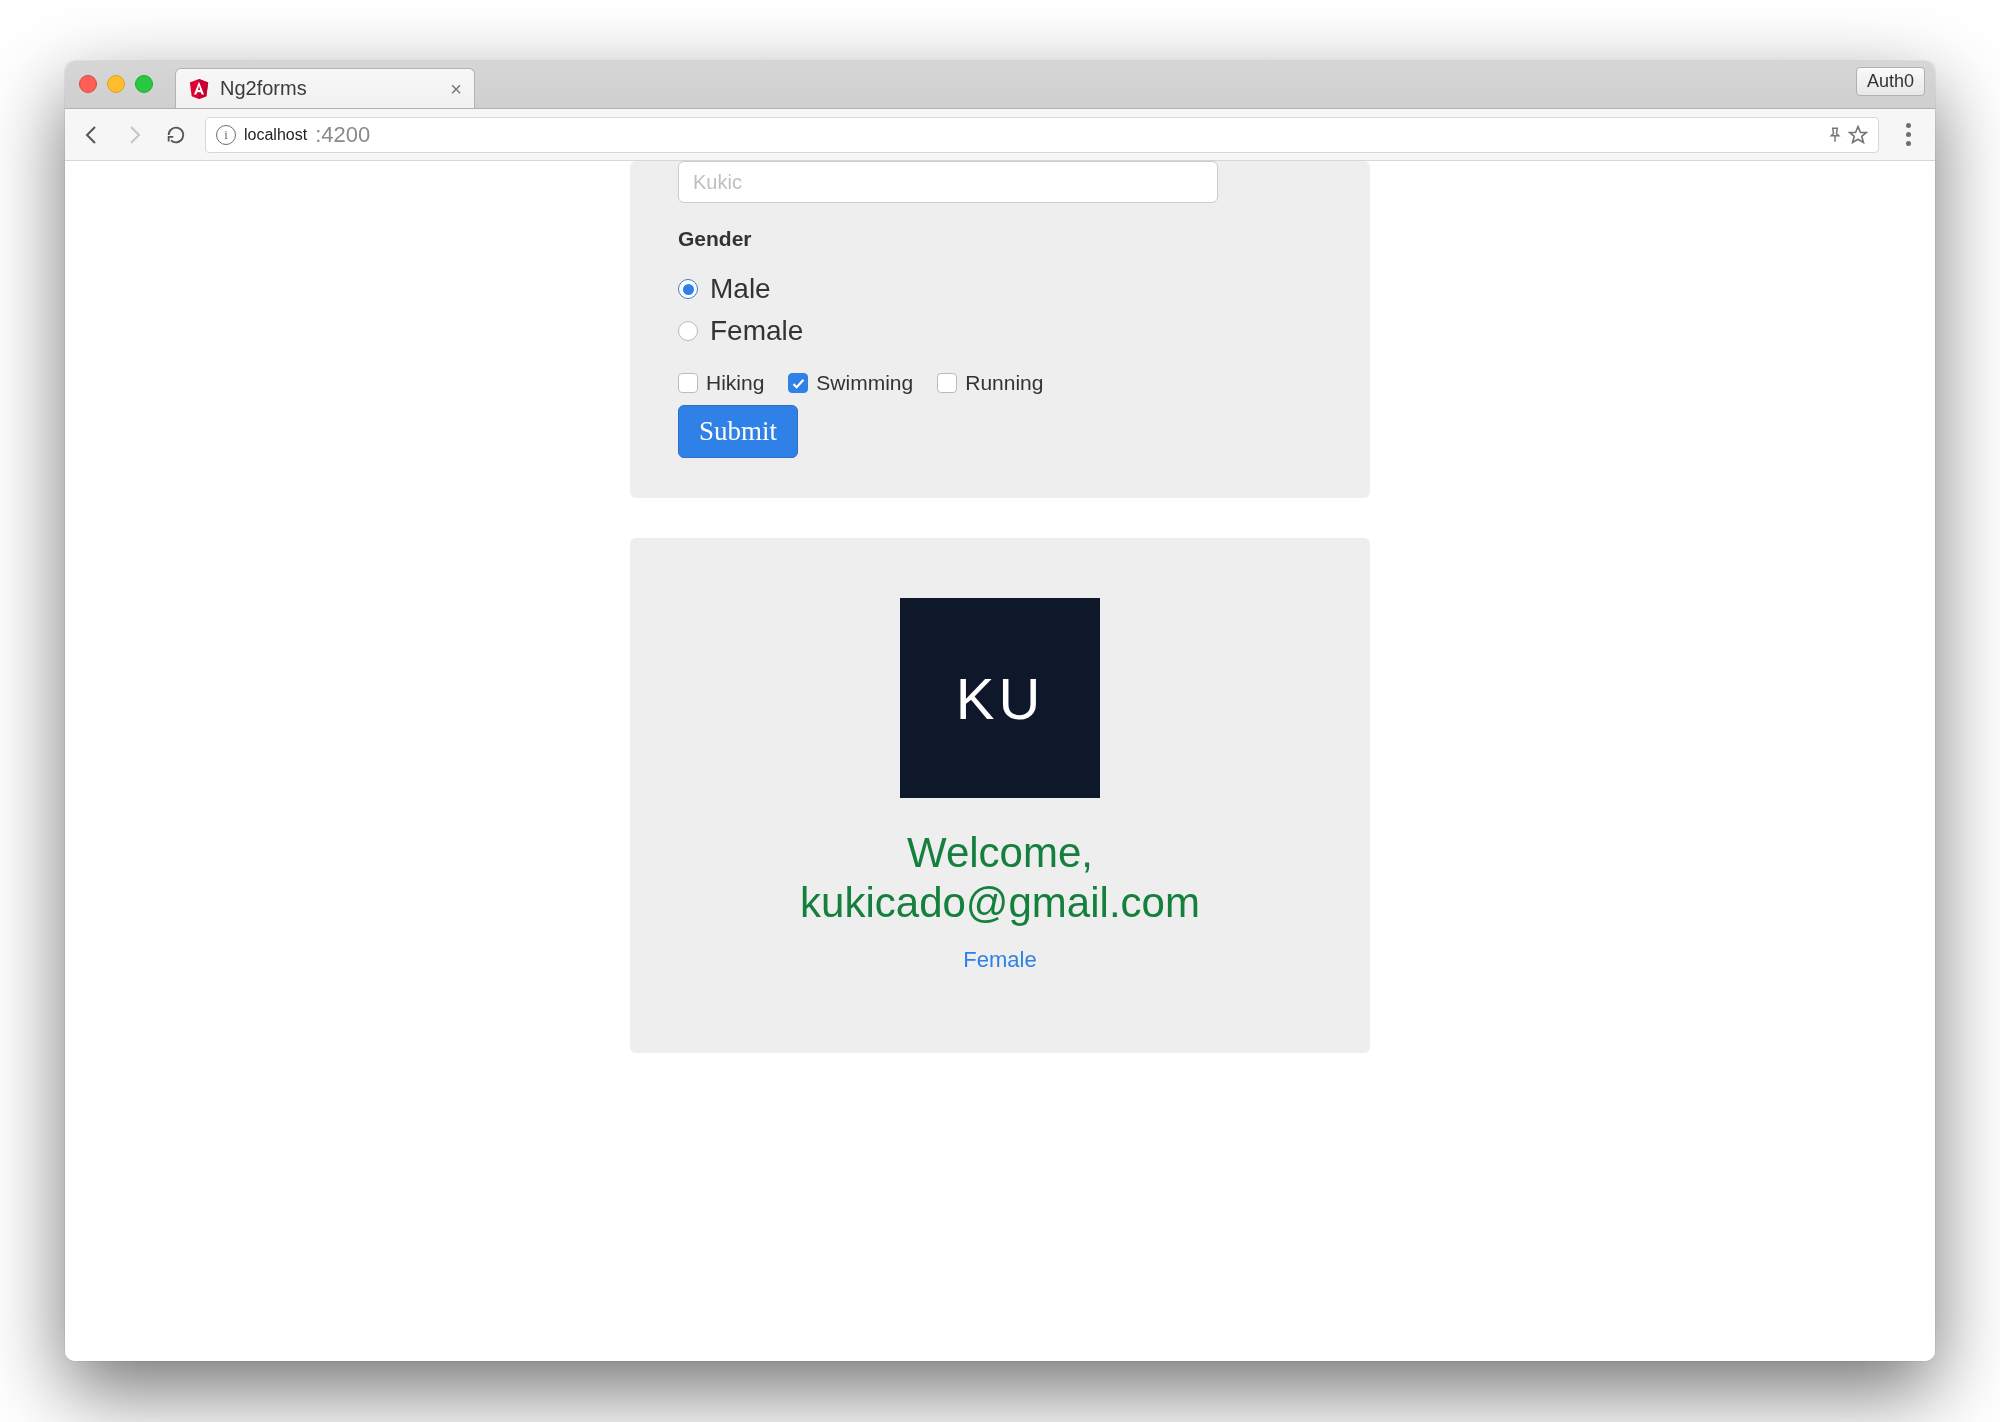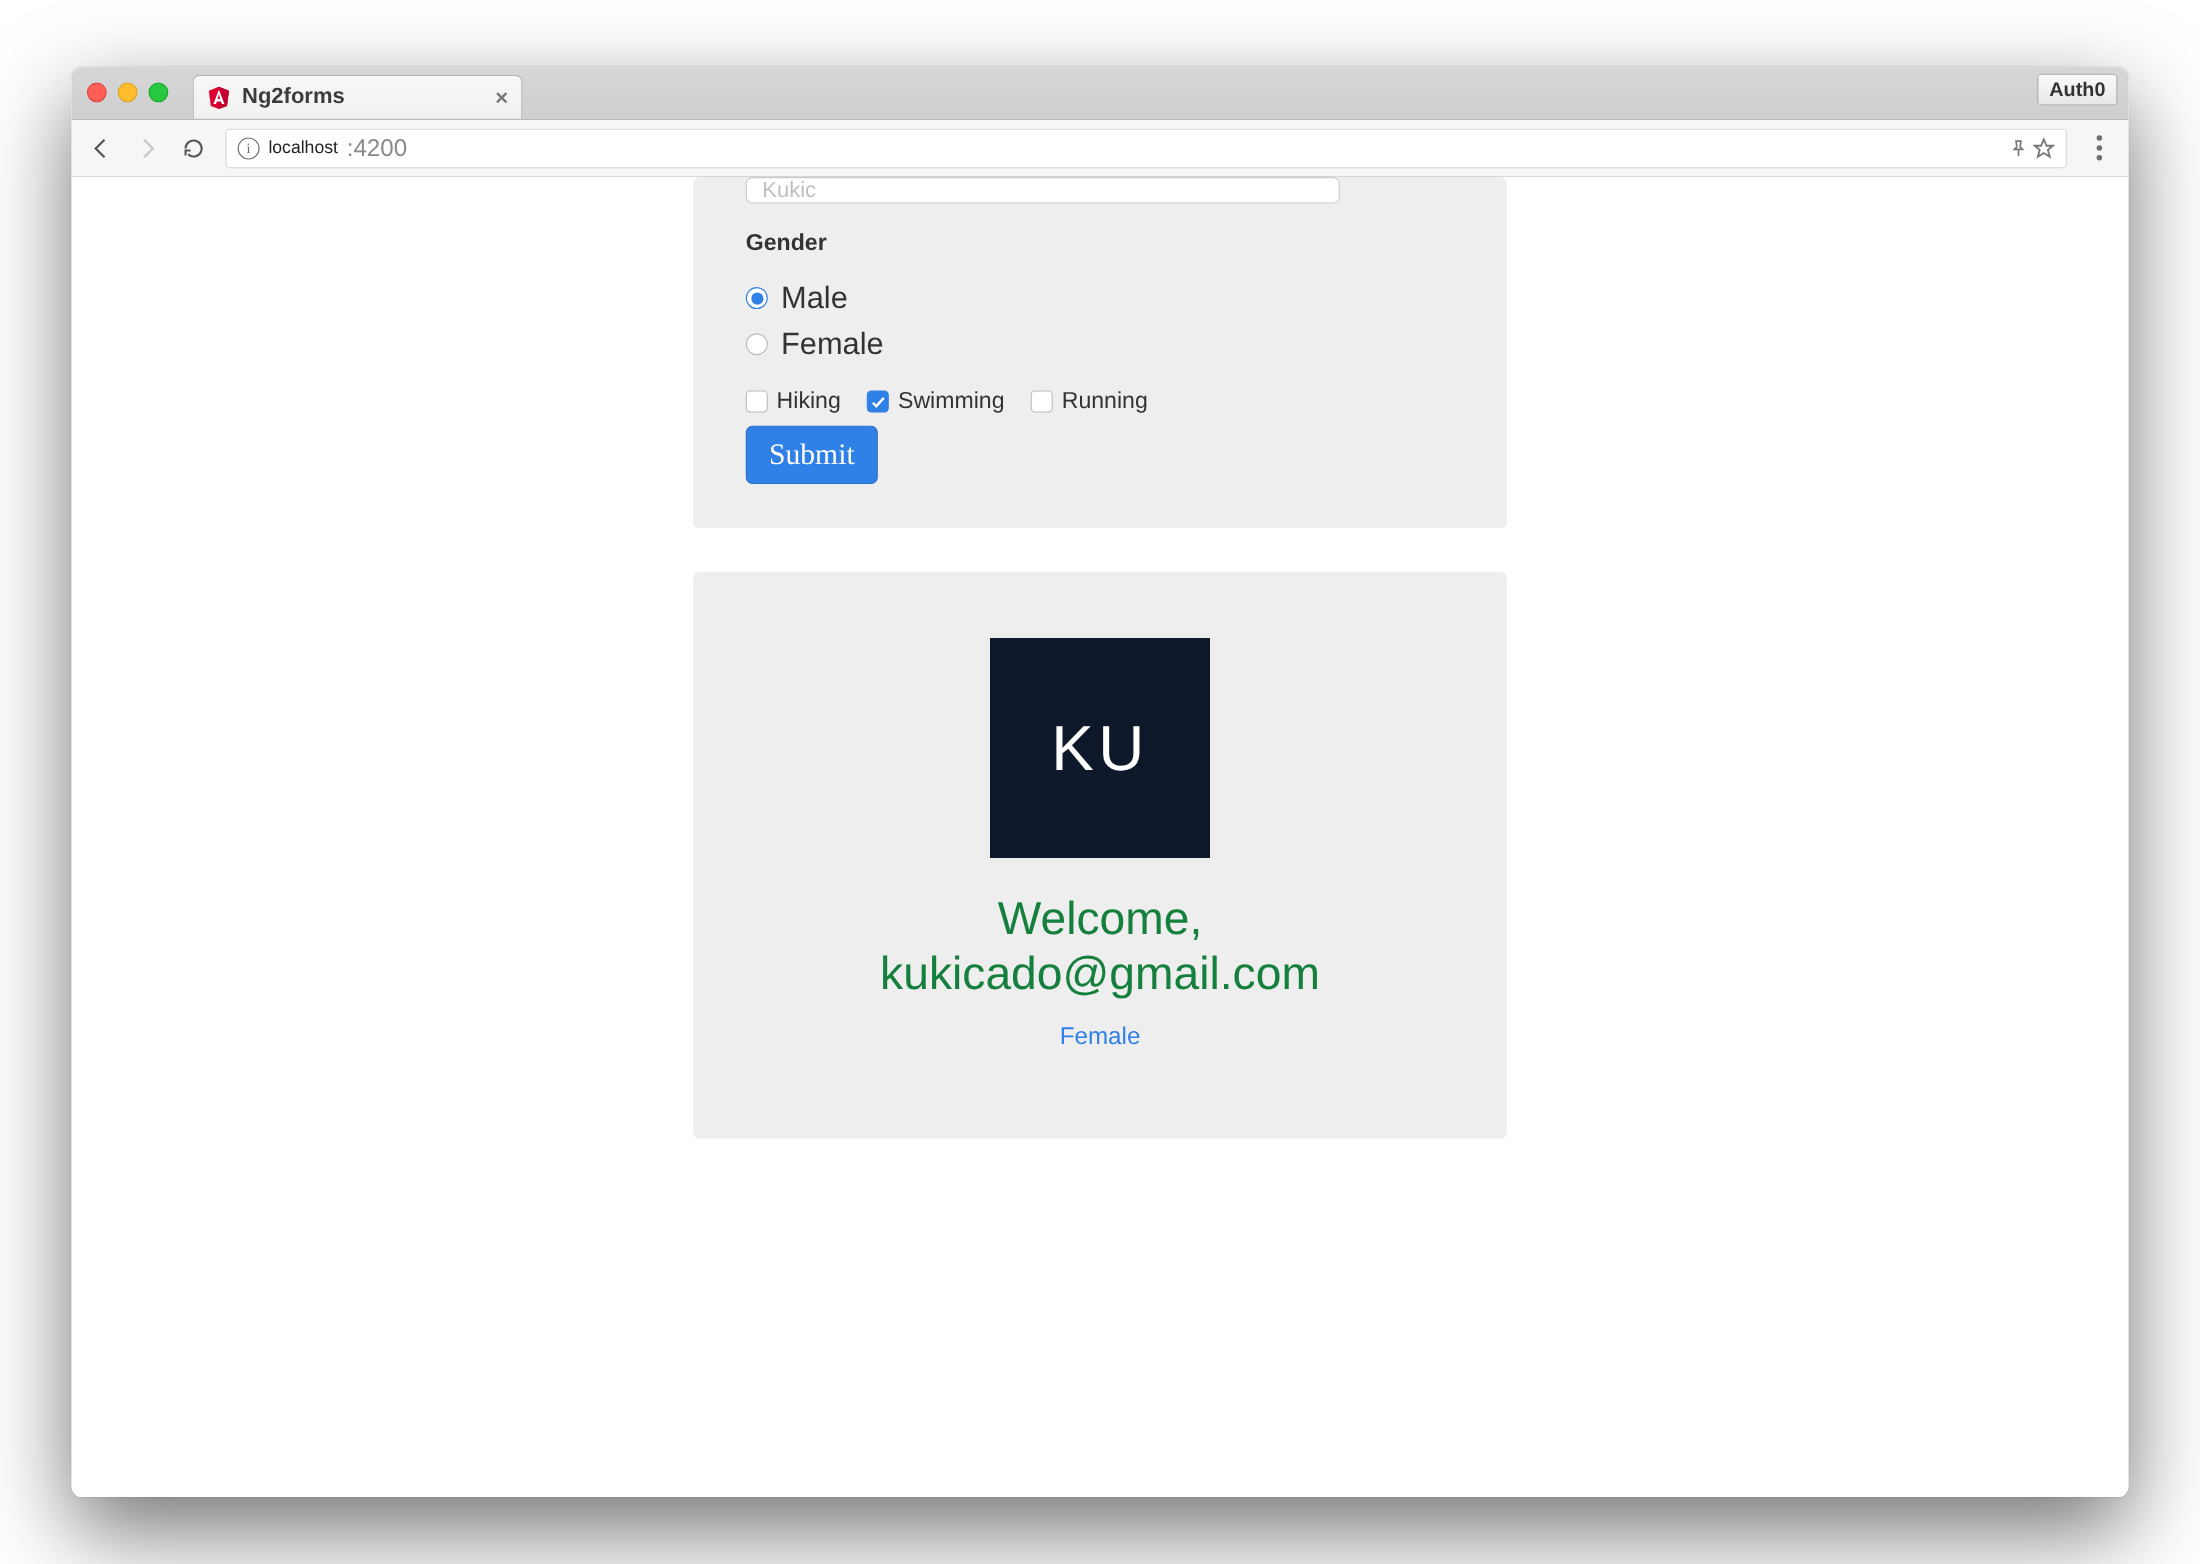--- a/index.html
+++ b/index.html
@@ -28,21 +28,20 @@
     }
 
     
     .tab-bar {
       height: 48px;
       background: linear-gradient(#d6d6d6, #cfcfcf);
       border-bottom: 1px solid #b3b3b3;
       display: flex;
       align-items: flex-end;
       position: relative;
-      font-weight: bold;
     }
     .traffic-lights {
       position: absolute;
       left: 14px;
       top: 14px;
       display: flex;
       gap: 10px;
     }
     .tl {
       width: 18px;
@@ -176,21 +175,21 @@
       border-radius: 6px;
       padding: 40px 48px;
       margin-bottom: 40px;
     }
     .panel.form-panel {
       padding-top: 0;
     }
 
     .text-input {
       width: 540px;
-      height: 24px;
+      height: 42px;
       border: 1px solid #ccc;
       border-radius: 6px;
       padding: 0 14px;
       font-size: 20px;
       color: #bfbfbf;
       background: #fff;
       display: flex;
       align-items: center;
       margin-bottom: 24px;
     }

